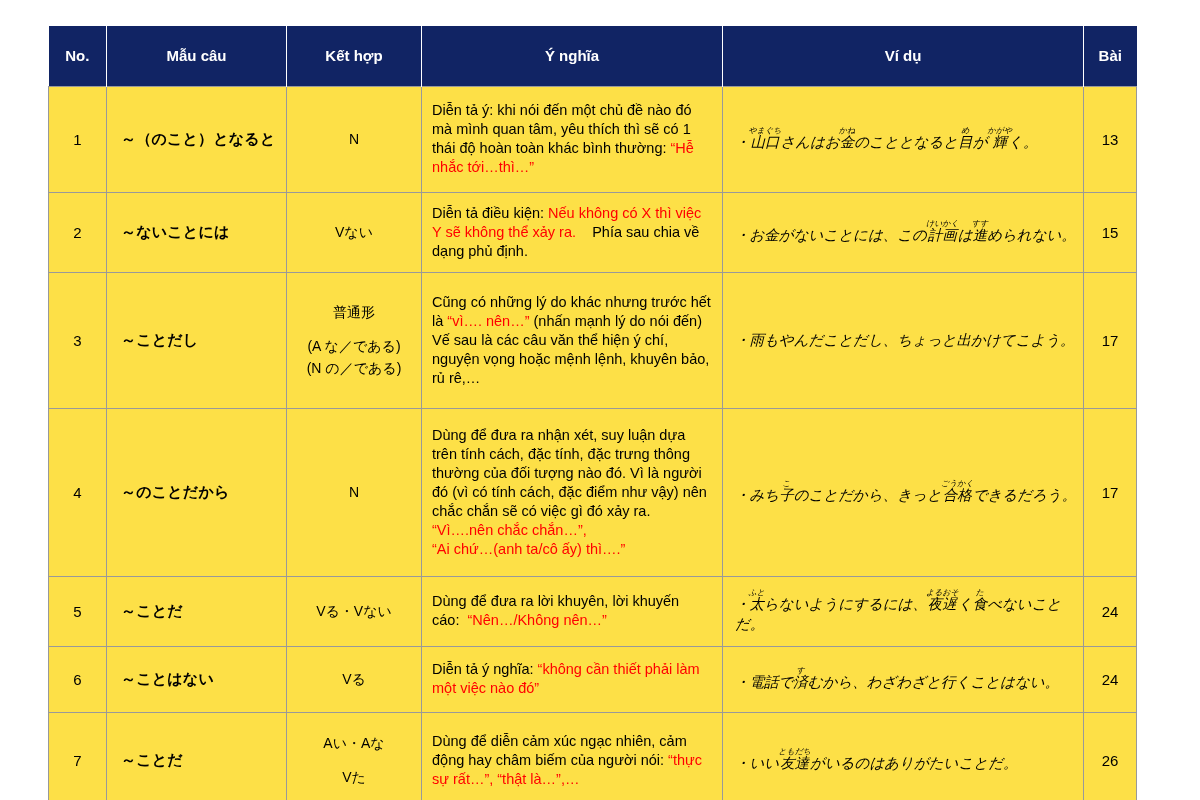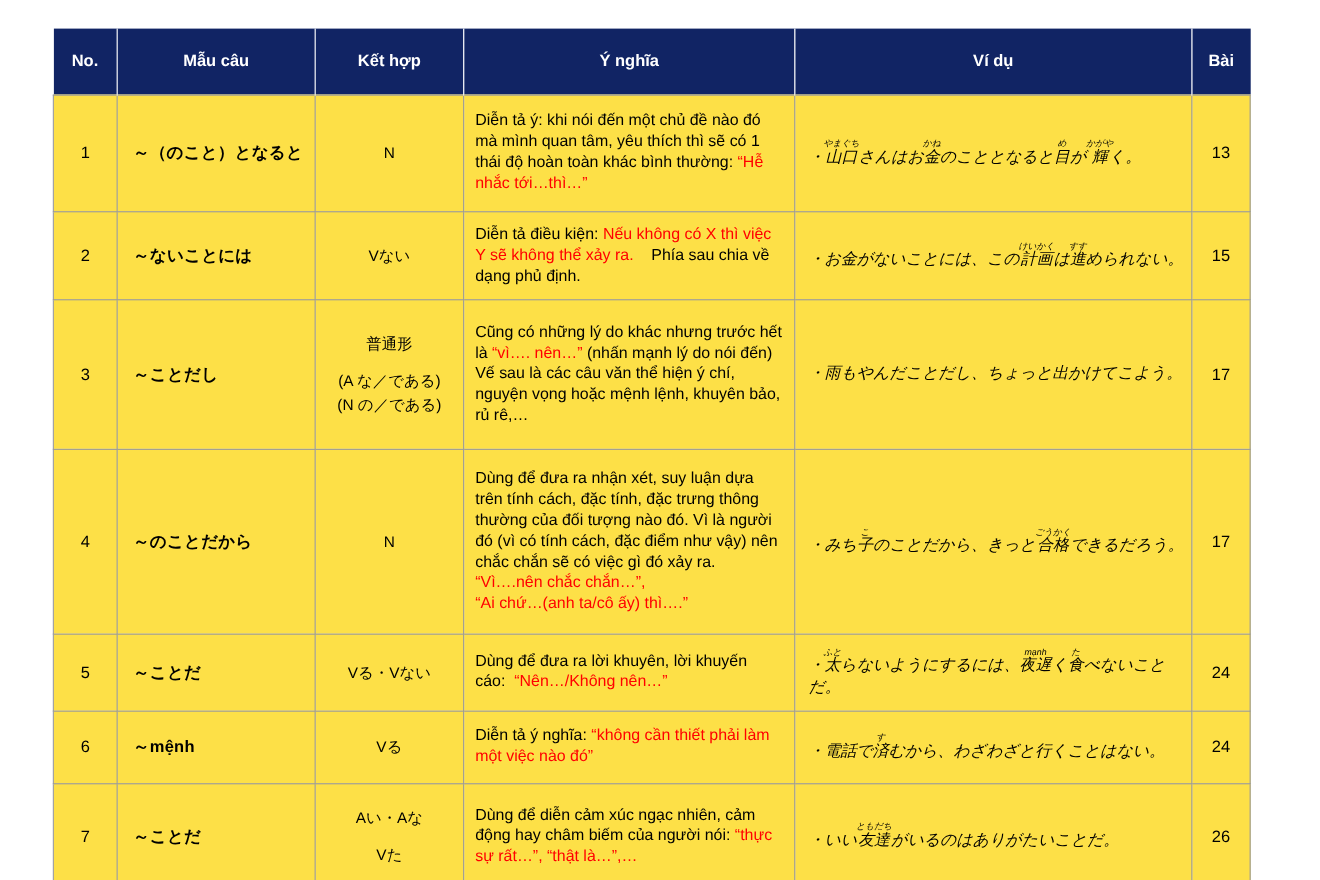--- a/index.html
+++ b/index.html
@@ -151,27 +151,27 @@
         <tr class="row-5">
           <td class="c-no">5</td>
           <td class="c-pattern">～ことだ</td>
           <td class="c-comb">
             <div class="comb-line">Vる・Vない</div>
           </td>
           <td class="c-meaning">
             <div class="meaning-par"><span>Dùng để đưa ra lời khuyên, lời khuyến cáo:&nbsp; </span><span class="red">“Nên…/Không nên…”</span></div>
           </td>
           <td class="c-example">
-            <div class="example-line">・<ruby>太<rt>ふと</rt></ruby>らないようにするには、<ruby>夜遅<rt>mạnh</rt></ruby>く<ruby>食<rt>た</rt></ruby>べないことだ。</div>
+            <div class="example-line">・<ruby>太<rt>ふと</rt></ruby>らないようにするには、<ruby>夜遅<rt>よるおそ</rt></ruby>く<ruby>食<rt>た</rt></ruby>べないことだ。</div>
           </td>
           <td class="c-lesson">24</td>
         </tr>
         <tr class="row-6">
           <td class="c-no">6</td>
-          <td class="c-pattern">～mệnh</td>
+          <td class="c-pattern">～ことはない</td>
           <td class="c-comb">
             <div class="comb-line">Vる</div>
           </td>
           <td class="c-meaning">
             <div class="meaning-par"><span>Diễn tả ý nghĩa: </span><span class="red">“không cần thiết phải làm một việc nào đó”</span></div>
           </td>
           <td class="c-example">
             <div class="example-line">・電話で<ruby>済<rt>す</rt></ruby>むから、わざわざと行くことはない。</div>
           </td>
           <td class="c-lesson">24</td>

